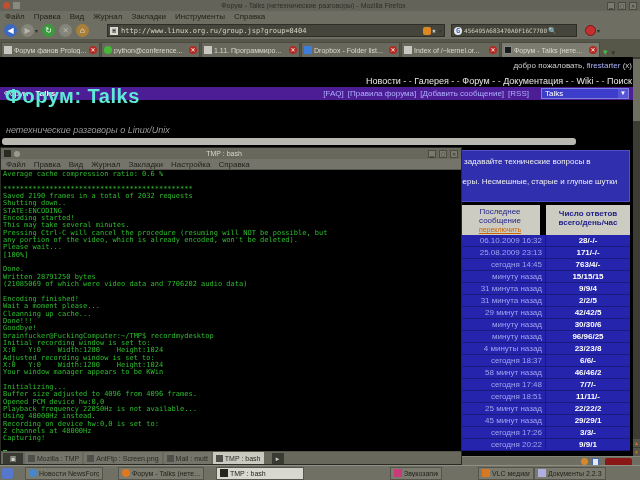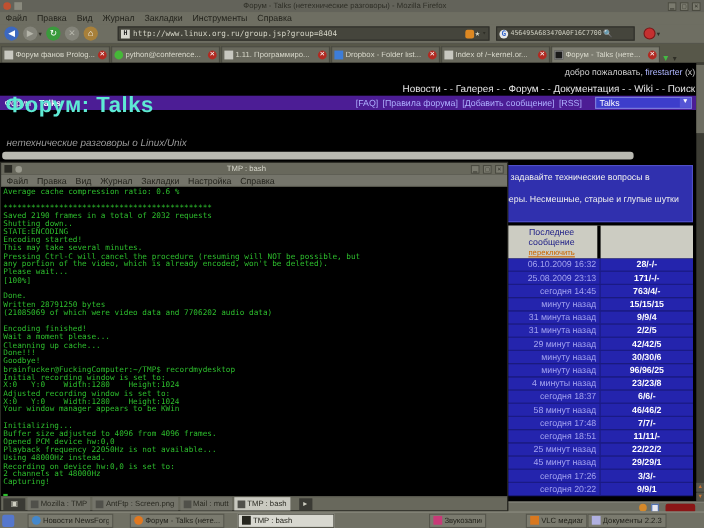--- a/index.html
+++ b/index.html
@@ -85,21 +85,21 @@
   .h1 { position:absolute; left:5px; top:28px; font-size:20px; font-weight:bold; color:#5eead4; letter-spacing:0.5px; }
   .sub { position:absolute; left:6px; top:68px; font-size:9px; font-style:italic; color:#9a9a9a; }
   .pagedivider { position:absolute; left:2px; top:81px; width:574px; height:7px; background:#b9b9b1; border-radius:3px; }
   .infobox { position:absolute; left:3px; top:93px; width:627px; height:52px; background:#3030ae;
              border:1px solid #5050c8; font-size:8px; color:#eee; }
   .infobox .il1 { position:absolute; left:460px; top:6px; white-space:nowrap; }
   .infobox .il2 { position:absolute; left:448px; top:26px; white-space:nowrap; }
   .ftable { position:absolute; left:3px; top:148px; width:627px; }
   .fthead { display:flex; background:#ccccc2; color:#222288; height:30px; }
   .th-topic { width:457px; border-right:1px solid #9a9a90; }
-  .th-last  { width:86px; border-right:3px solid #000000; font-size:8px; text-align:center; padding-top:2px; }
+  .th-last  { width:86px; border-right:6px solid #000000; font-size:8px; text-align:center; padding-top:2px; }
   .th-cnt   { width:84px; font-size:8px; text-align:center; padding-top:4px; font-weight:bold; }
   .th-last .sortlink { color:#cc6600; text-decoration:underline; font-size:7px; }
   .frow { display:flex; height:12px; background:#2424ad; border-bottom:1px solid #1a1a7e; }
   .fc-topic { width:457px; border-right:1px solid #1a1a7e; }
   .fc-last { width:86px; border-right:1px solid #1a1a7e; font-size:8px; color:#a3a3ef; text-align:right;
              padding-right:3px; line-height:12px; white-space:nowrap; }
   .fc-cnt { width:84px; font-size:8px; color:#fff; font-weight:bold; text-align:center; line-height:12px; }
   .pgscroll { position:absolute; right:0px; top:0; width:7px; height:399px; background:#3c3c34; }
   .pgscroll .thumb { position:absolute; left:0; top:2px; width:7px; height:62px; background:#6e6e62; }
   .pgscroll .sbup,.pgscroll .sbdn { position:absolute; left:0; width:7px; height:8px; background:#55554a;
@@ -277,20 +277,24 @@
       </div>
 
       <div class="ftable">
         <div class="fthead">
           <div class="th-topic"></div>
           <div class="th-last">
             <div>Последнее</div>
             <div>сообщение</div>
             <span class="sortlink">переключить</span>
           </div>
+          <div class="th-cnt">
+            <div>Число ответов</div>
+            <div>всего/день/час</div>
+          </div>
         </div>
         <div class="frow">
             <div class="fc-topic"></div>
             <div class="fc-last">06.10.2009 16:32</div>
             <div class="fc-cnt">28/-/-</div>
           </div>
           <div class="frow">
             <div class="fc-topic"></div>
             <div class="fc-last">25.08.2009 23:13</div>
             <div class="fc-cnt">171/-/-</div>

